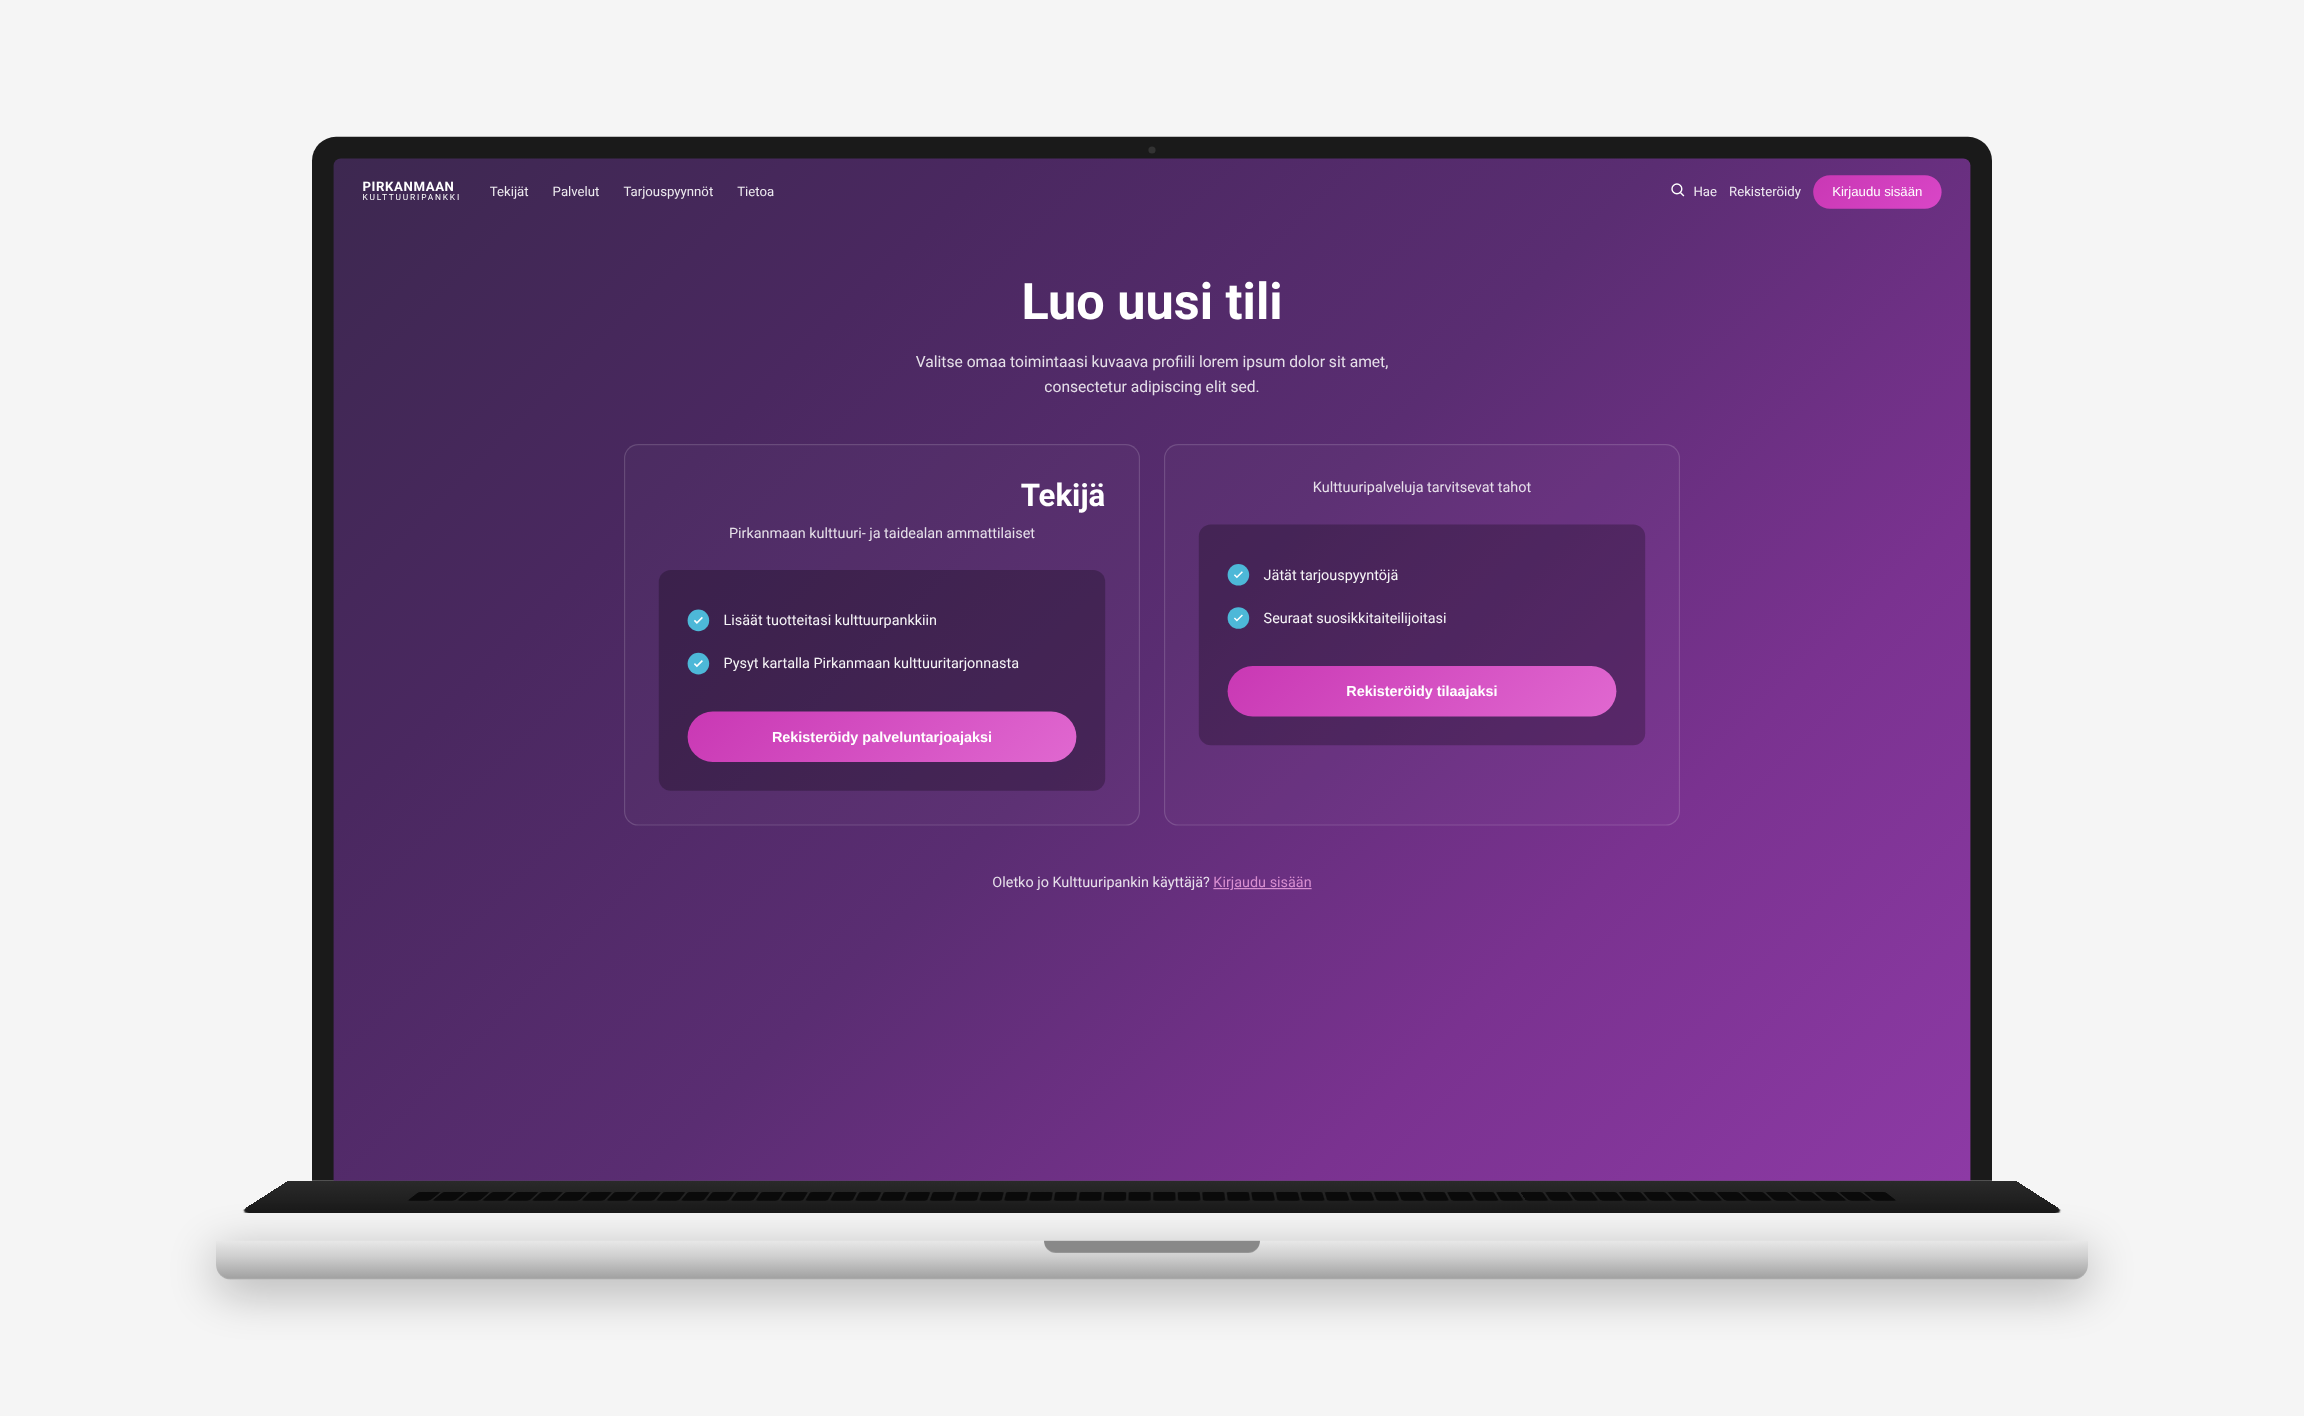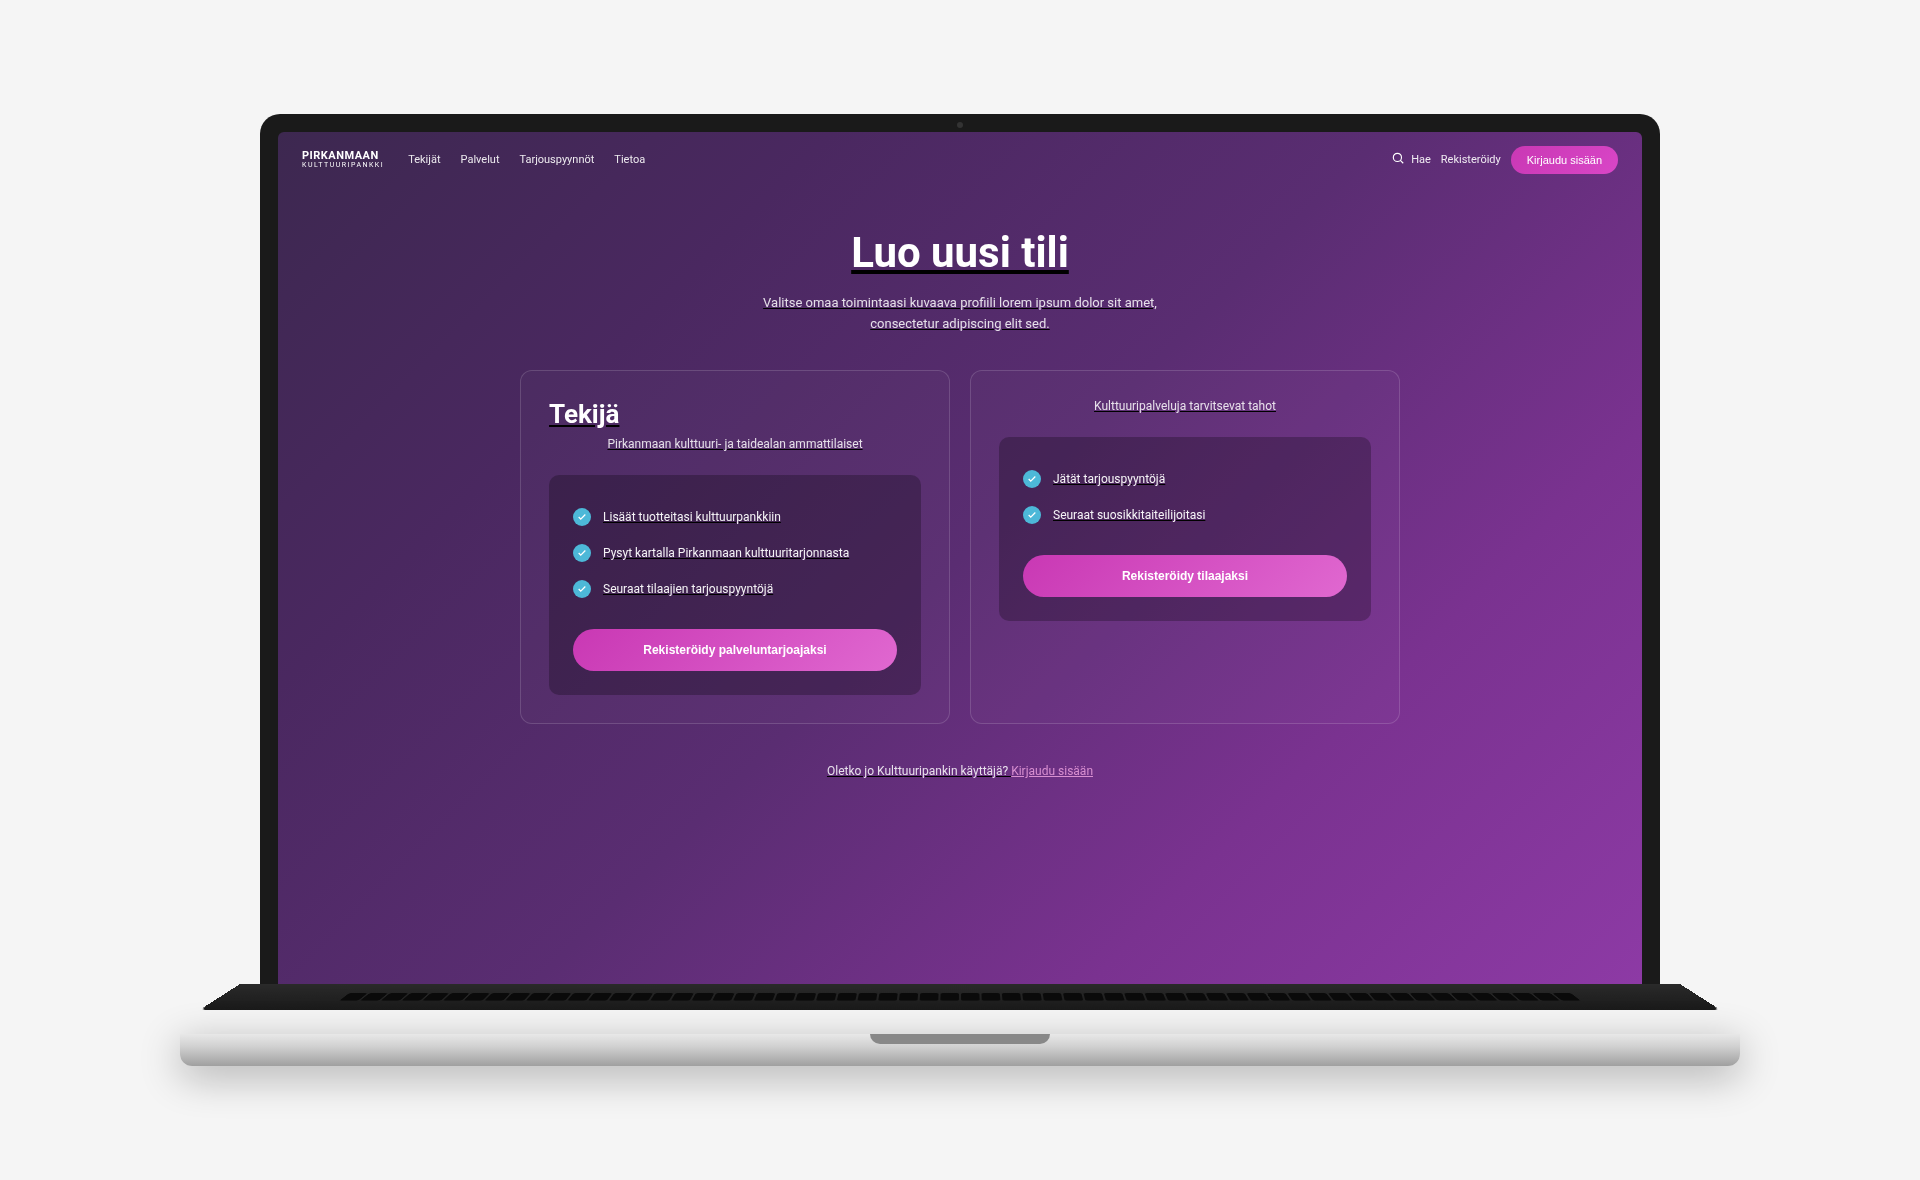--- a/index.html
+++ b/index.html
@@ -182,21 +182,20 @@
       cursor: pointer;
       font-weight: 500;
     }
     
     .main {
       flex: 1;
       display: flex;
       flex-direction: column;
       align-items: center;
       padding: 40px 60px;
-      text-decoration: underline;
     }
     
     .page-title {
       color: white;
       font-size: 42px;
       font-weight: 700;
       margin-bottom: 16px;
     }
     
     .page-subtitle {
@@ -220,21 +219,21 @@
       border: 1px solid rgba(255,255,255,0.15);
       border-radius: 12px;
       padding: 28px;
       background: rgba(255,255,255,0.02);
     }
     
     .card-title {
       color: white;
       font-size: 26px;
       font-weight: 700;
-      text-align: left;
+      text-align: right;
       margin-bottom: 8px;
     }
     
     .card-subtitle {
       color: rgba(255,255,255,0.85);
       font-size: 12px;
       text-align: center;
       margin-bottom: 24px;
     }
     
@@ -355,28 +354,20 @@
                     <span>Lisäät tuotteitasi kulttuurpankkiin</span>
                   </li>
                   <li class="feature-item">
                     <span class="check-icon">
                       <svg viewBox="0 0 24 24" fill="none" stroke="white" stroke-width="3">
                           <polyline points="20 6 9 17 4 12"></polyline>
                         </svg>
                     </span>
                     <span>Pysyt kartalla Pirkanmaan kulttuuritarjonnasta</span>
                   </li>
-                  <li class="feature-item">
-                    <span class="check-icon">
-                      <svg viewBox="0 0 24 24" fill="none" stroke="white" stroke-width="3">
-                          <polyline points="20 6 9 17 4 12"></polyline>
-                        </svg>
-                    </span>
-                    <span>Seuraat tilaajien tarjouspyyntöjä</span>
-                  </li>
                 </ul>
                 <button class="card-btn">Rekisteröidy palveluntarjoajaksi</button>
               </div>
             </div>
 
             <div class="card">
               <p class="card-subtitle">Kulttuuripalveluja tarvitsevat tahot</p>
               <div class="card-box">
                 <ul class="feature-list">
                   <li class="feature-item">

